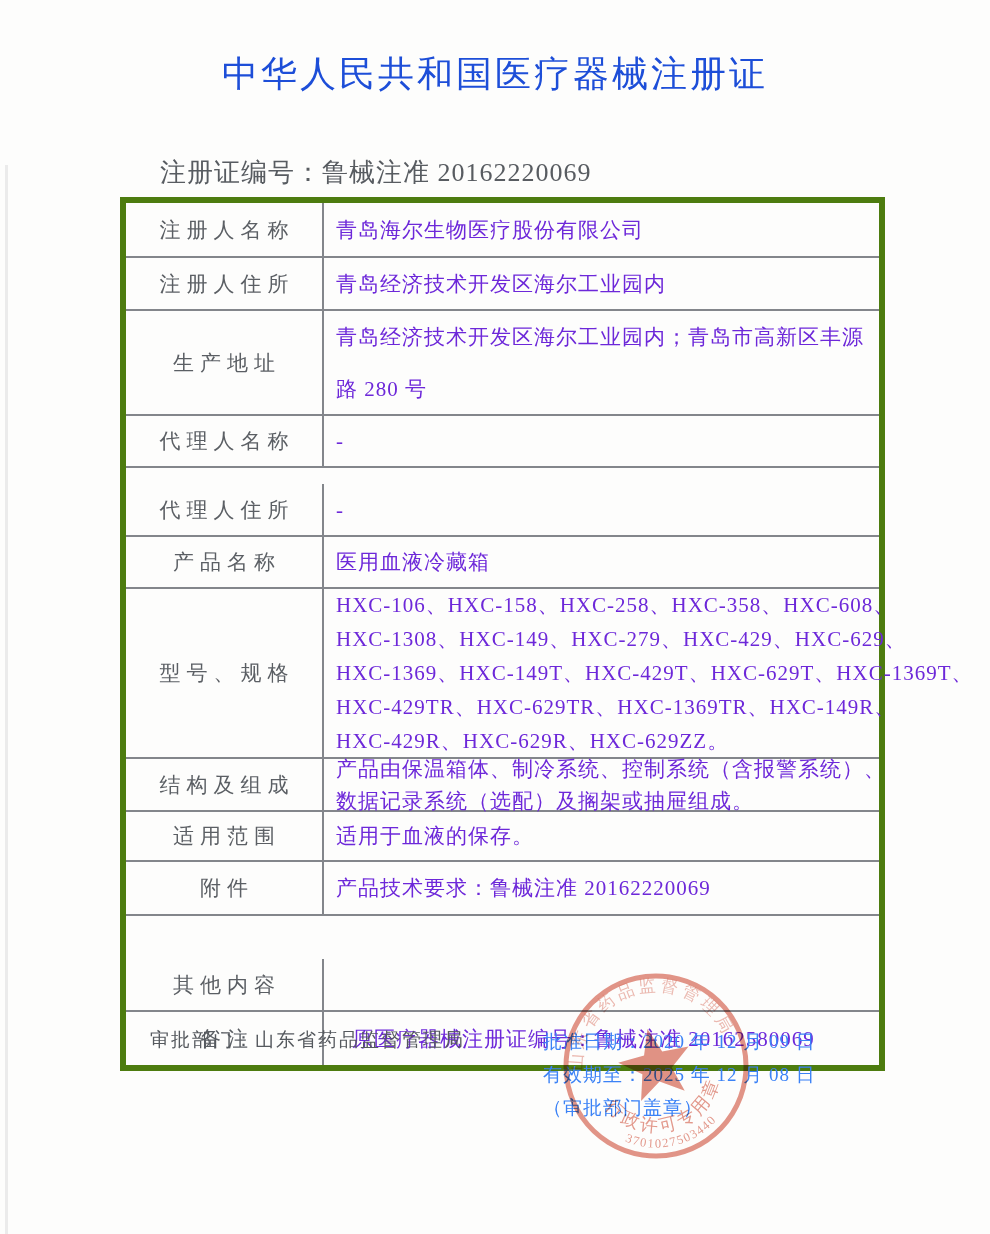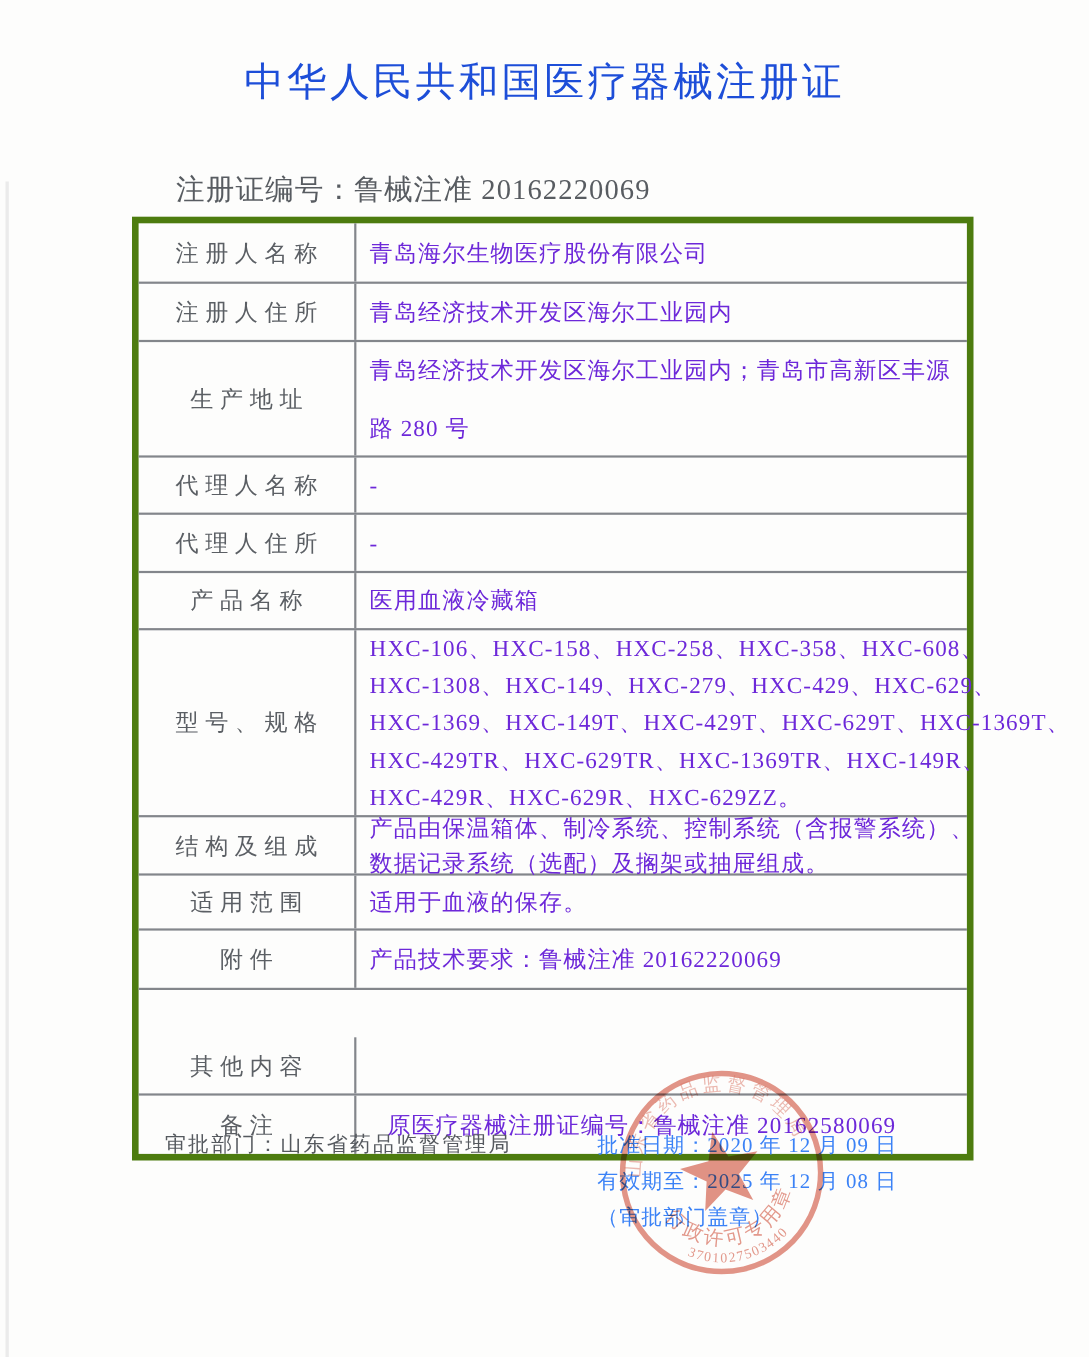--- a/index.html
+++ b/index.html
@@ -26,21 +26,21 @@
     position:absolute; top:197px; left:120px; width:765px;
     border:6px solid #4d7c0f; box-sizing:border-box;
     background:transparent;
   }
   .trow { display:flex; border-bottom:2px solid #83868b; box-sizing:border-box; }
   .trow:last-child { border-bottom:none; }
   .trow:nth-child(1){ height:55px; }
   .trow:nth-child(2){ height:53px; }
   .trow:nth-child(3){ height:105px; }
   .trow:nth-child(4){ height:52px; }
-  .trow:nth-child(5){ height:53px; }
+  .trow:nth-child(5){ height:53px;margin-top:16px; }
   .trow:nth-child(6){ height:52px; }
   .trow:nth-child(7){ height:170px; }
   .trow:nth-child(8){ height:53px; }
   .trow:nth-child(9){ height:50px; }
   .trow:nth-child(10){ height:54px; }
   .trow:nth-child(11){ height:53px;margin-top:43px; }
   .trow:nth-child(12){ height:53px; }
   .cell { box-sizing:border-box; }
   .cell.lbl {
     width:198px; flex:0 0 198px;

